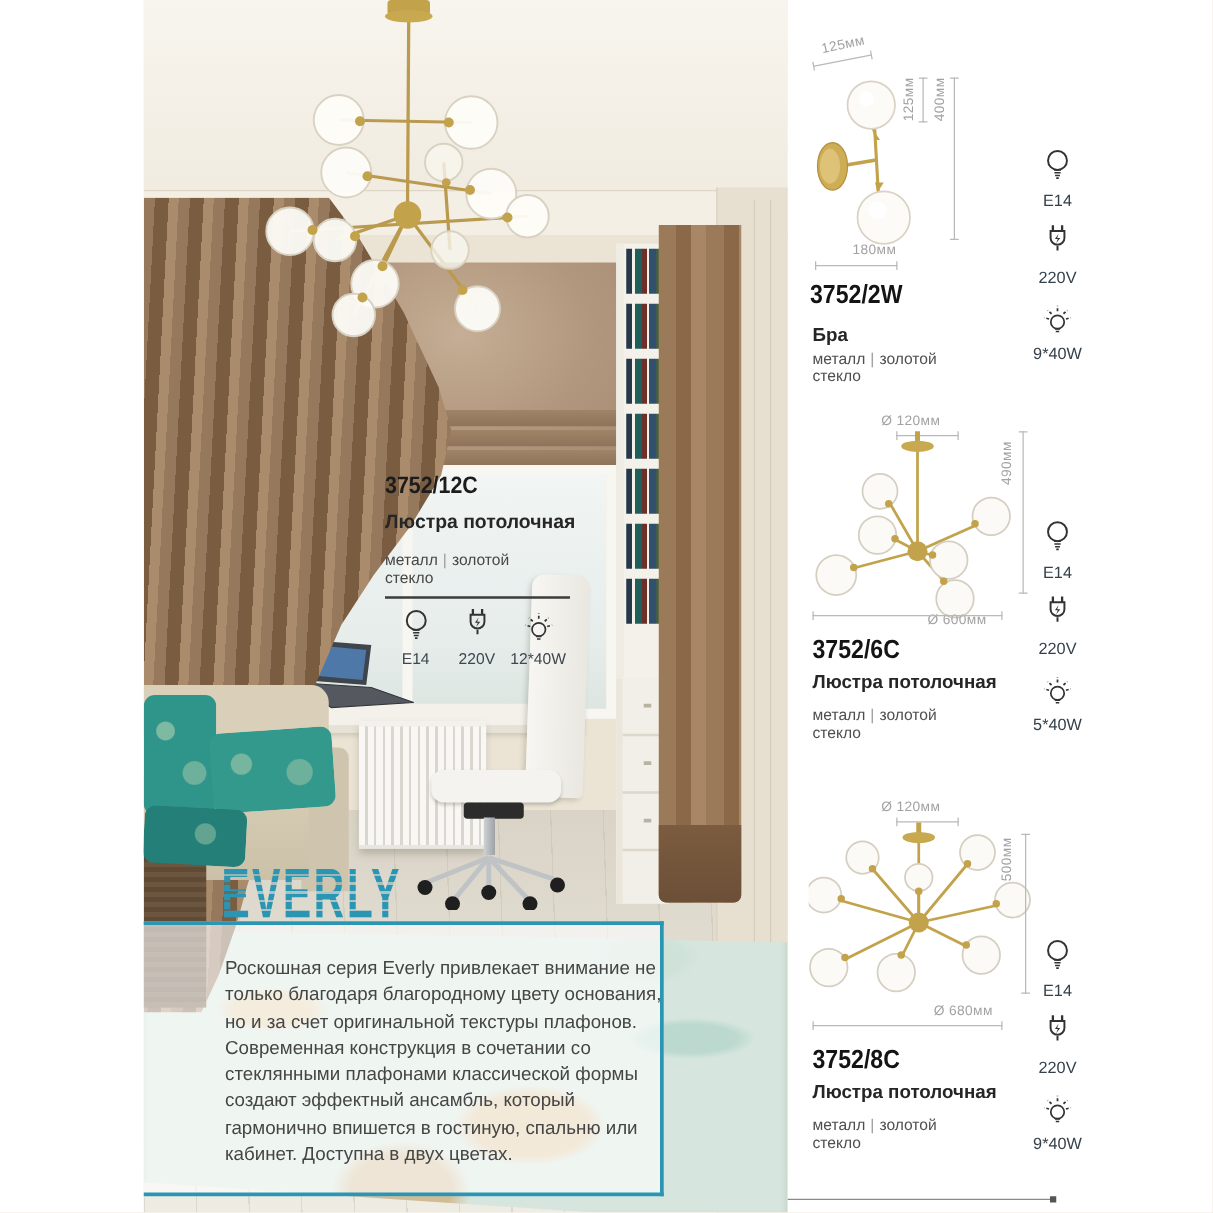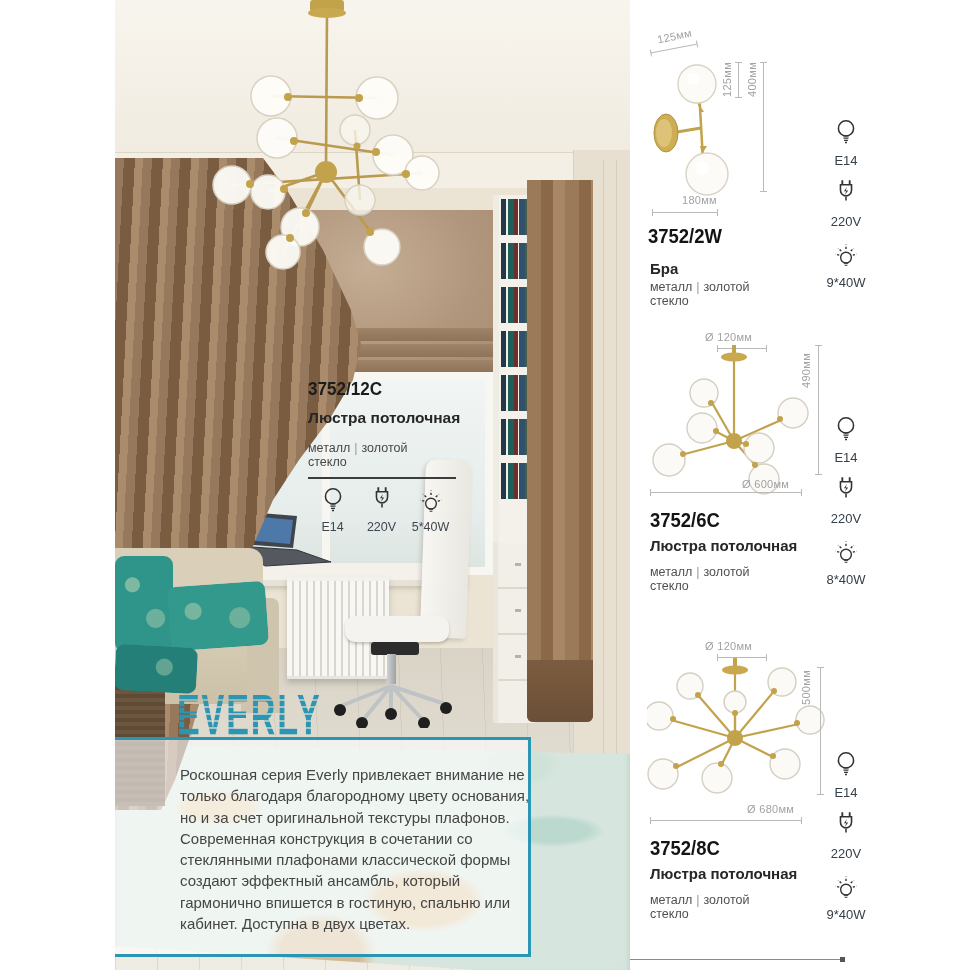--- a/index.html
+++ b/index.html
@@ -243,21 +243,21 @@
             <circle cx="15" cy="19" r="6.2" fill="none" stroke="#333" stroke-width="1.6"></circle>
             <path d="M12.6 25.4 h4.8 M13.4 27.8 h3.2" stroke="#333" stroke-width="1.3" fill="none"></path>
             <g stroke="#333" stroke-width="1.6" stroke-dasharray="2.6 1.9" fill="none">
               <path d="M15 9 v-5"></path>
               <path d="M9.5 11.4 l-3.6 -3.2"></path>
               <path d="M20.5 11.4 l3.6 -3.2"></path>
               <path d="M7.2 16.2 l-4.6 -1.2"></path>
               <path d="M22.8 16.2 l4.6 -1.2"></path>
             </g>
           </svg>
-        <span class="slab">5*40W</span>
+        <span class="slab">12*40W</span>
       </div>
     </div>
   </div>
 
   <div class="abs series-box"></div>
   <div class="abs series-name">EVERLY</div>
   <div class="abs series-desc">Роскошная серия Everly привлекает внимание не только благодаря благородному цвету основания, но и за счет оригинальной текстуры плафонов. Современная конструкция в сочетании со стеклянными плафонами классической формы создают эффектный ансамбль, который гармонично впишется в гостиную, спальню или кабинет. Доступна в двух цветах.</div>
 </div>
 
 <div class="card" style="left:645px;top:28px;height:290px;">
@@ -346,21 +346,21 @@
       <circle cx="64" cy="62" r="3"></circle>
         <circle cx="133" cy="78" r="3"></circle>
         <circle cx="69" cy="90" r="3"></circle>
       <circle cx="36" cy="113" r="3"></circle>
         <circle cx="99" cy="103" r="3"></circle>
         <circle cx="108" cy="124" r="3"></circle>
     </g>
   </svg>
   <div class="dim vdim" style="left:155px;top:28px;">490мм</div>
   <div class="vline" style="left:173px;top:20px;height:130px;"></div>
-  <div class="dim" style="left:97px;top:153px;">Ø 600мм</div>
+  <div class="dim" style="left:97px;top:165px;">Ø 600мм</div>
   <div class="hline" style="left:5px;top:167px;width:152px;"></div>
   <div class="pcode" style="left:5px;top:183px;">3752/6C</div>
   <div class="ptype" style="left:5px;top:212px;">Люстра потолочная</div>
   <div class="pmat" style="left:5px;top:240px;"><span>металл</span><span class="sep">|</span><span>золотой</span><br><span>стекло</span></div>
   <div class="speccol" style="top:90px;">
     <div class="specitem">
       <svg width="24" height="30" viewBox="0 0 26 32">
           <circle cx="13" cy="11" r="8.2" fill="none" stroke="#333" stroke-width="1.7"></circle>
           <path d="M10 19.2 h6 M10.3 21.6 h5.4 M10.9 24 h4.2 M11.9 26.3 h2.2" stroke="#333" stroke-width="1.4" fill="none"></path>
         </svg>
@@ -380,21 +380,21 @@
           <circle cx="15" cy="19" r="6.2" fill="none" stroke="#333" stroke-width="1.6"></circle>
           <path d="M12.6 25.4 h4.8 M13.4 27.8 h3.2" stroke="#333" stroke-width="1.3" fill="none"></path>
           <g stroke="#333" stroke-width="1.6" stroke-dasharray="2.6 1.9" fill="none">
             <path d="M15 9 v-5"></path>
             <path d="M9.5 11.4 l-3.6 -3.2"></path>
             <path d="M20.5 11.4 l3.6 -3.2"></path>
             <path d="M7.2 16.2 l-4.6 -1.2"></path>
             <path d="M22.8 16.2 l4.6 -1.2"></path>
           </g>
         </svg>
-      <span class="slab">8*40W</span>
+      <span class="slab">5*40W</span>
     </div>
   </div>
 </div>
 
 <div class="card" style="left:645px;top:630px;height:310px;">
   <div class="dim" style="left:60px;top:10px;">Ø 120мм</div>
   <div class="hline" style="left:72px;top:27px;width:50px;"></div>
   <svg style="position:absolute;left:2px;top:26px;" width="178" height="152" viewBox="0 0 178 152">
     <g stroke="#c2a24b" stroke-width="2.2" fill="none">
       <line x1="88" y1="12" x2="88" y2="78"></line>

